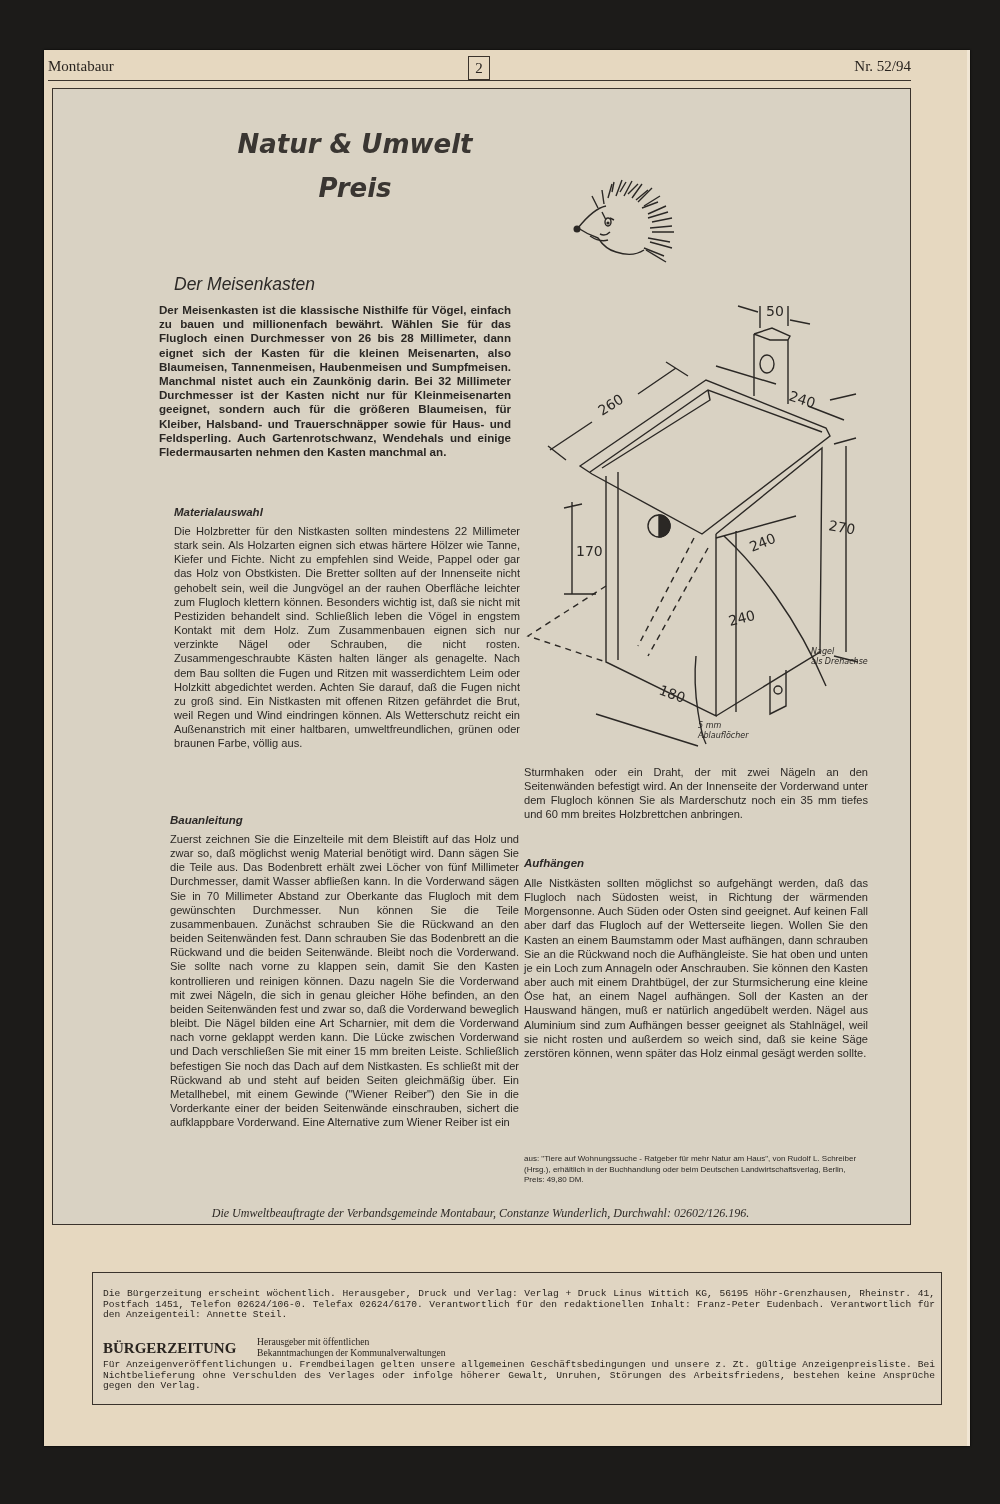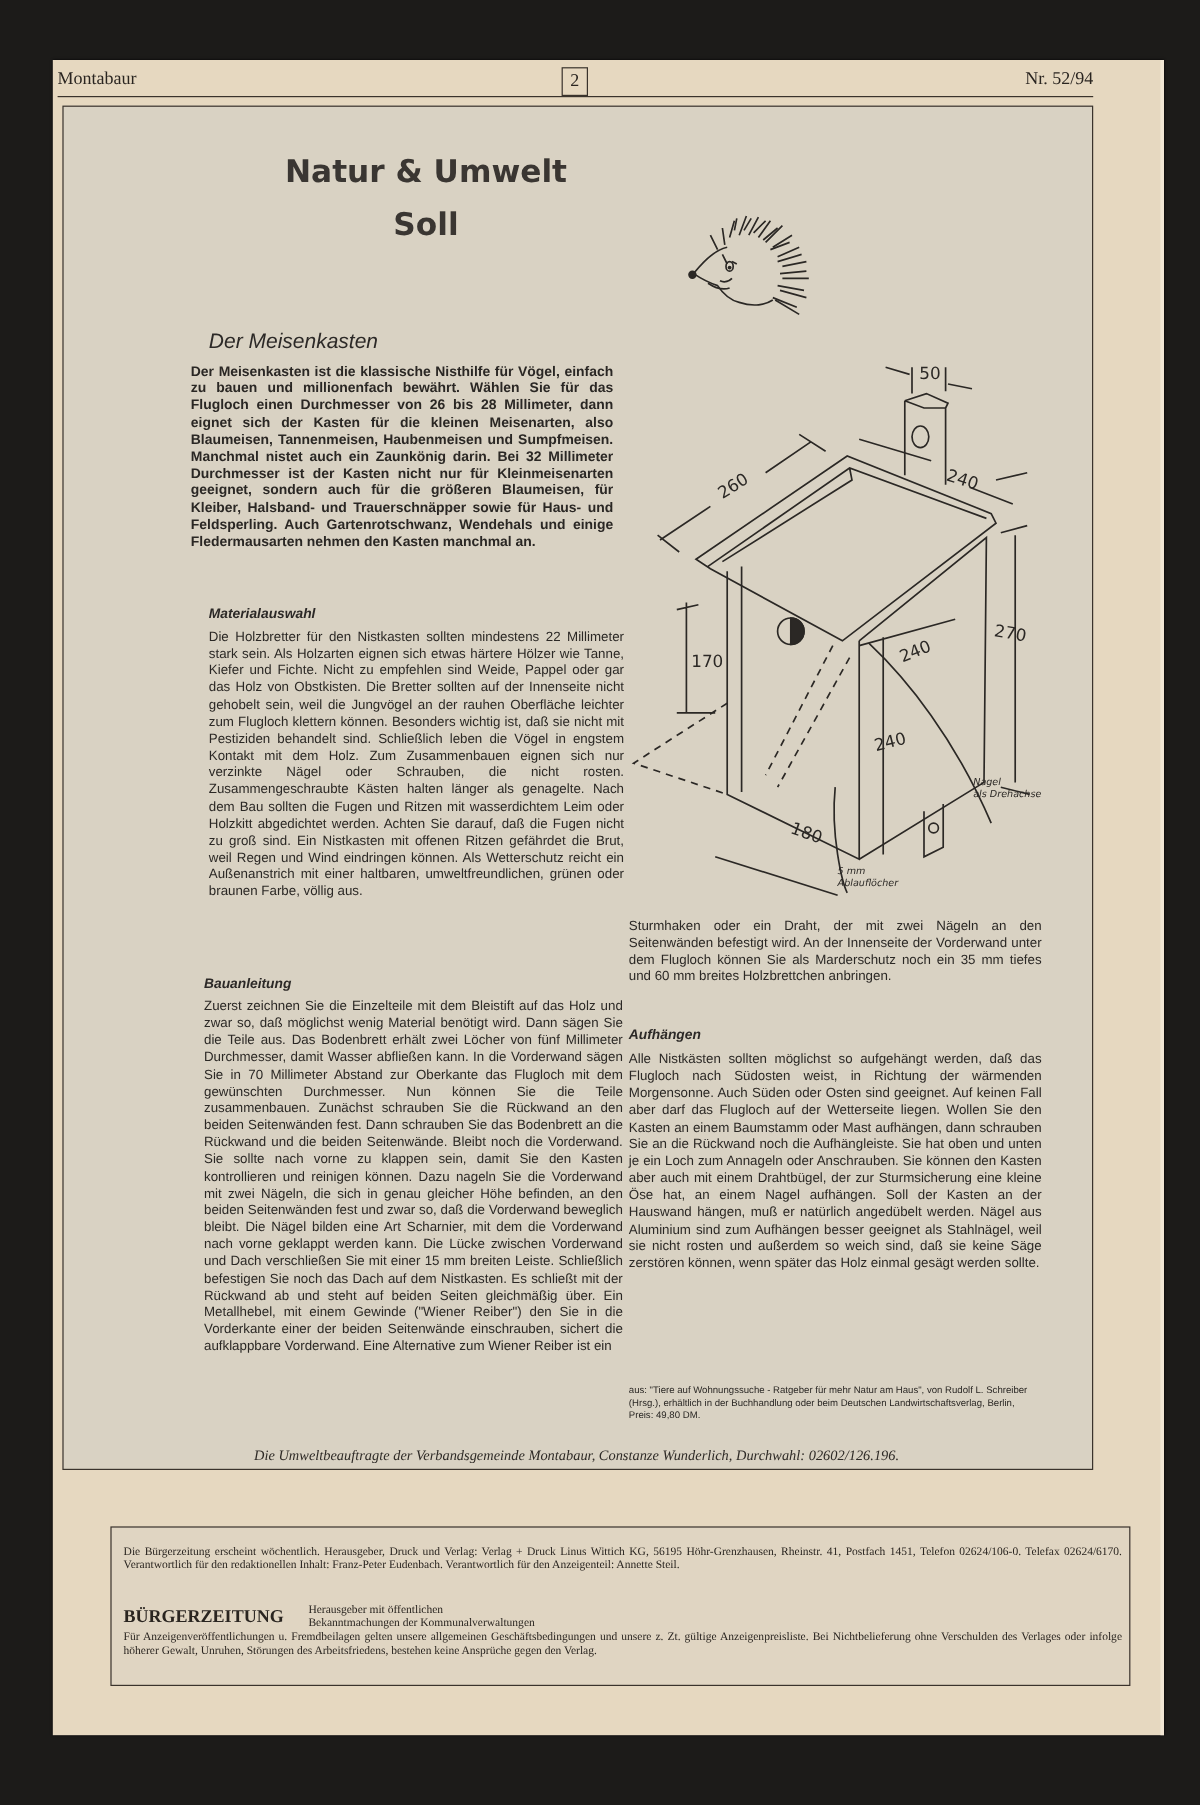--- a/index.html
+++ b/index.html
@@ -5,51 +5,51 @@
   html,body{margin:0;padding:0;}
   body{width:1000px;height:1504px;background:#1c1b19;position:relative;overflow:hidden;font-family:"Liberation Sans",sans-serif;}
   .page{position:absolute;left:44px;top:50px;width:926px;height:1396px;background:#e6d8c0;box-shadow:0 0 2px #000;}
   .page::after{content:"";position:absolute;right:0;top:0;width:3px;height:100%;background:#f1e6d4;}
   .runhead{position:absolute;left:48px;top:56px;width:863px;height:26px;font-family:"Liberation Serif",serif;font-size:15px;color:#2a2520;}
   .runhead .l{position:absolute;left:0;top:2px;}
   .runhead .r{position:absolute;right:0;top:2px;text-align:right;}
   .runhead .num{position:absolute;left:420px;top:0;width:20px;height:22px;border:1px solid #3a332c;text-align:center;line-height:22px;background:#e6d8c0;}
   .runhead .rule{position:absolute;left:0;right:0;top:24px;border-top:1.5px solid #3a332c;}
   .box{position:absolute;left:52px;top:88px;width:857px;height:1135px;border:1.5px solid #3a332c;background:#d9d2c3;}
-  .title{position:absolute;left:170px;top:122px;width:370px;text-align:center;font-family:"DejaVu Sans",sans-serif;font-weight:bold;font-size:26px;color:#3a3632;line-height:44px;}
+  .title{position:absolute;left:170px;top:122px;width:370px;text-align:center;font-family:"DejaVu Sans",sans-serif;font-style:italic;font-weight:bold;font-size:26px;color:#3a3632;line-height:44px;}
   .hedgehog{position:absolute;left:568px;top:178px;width:112px;height:96px;}
   .h1{position:absolute;left:174px;top:274px;font-style:italic;font-weight:normal;font-size:17.5px;color:#2c2927;}
   .lead{position:absolute;left:159px;top:303px;width:352px;font-weight:bold;font-size:11.6px;line-height:14.2px;color:#2a2724;text-align:justify;}
   .h2{position:absolute;font-style:italic;font-weight:bold;font-size:11.5px;color:#2c2927;}
   .col{position:absolute;font-size:11.1px;line-height:14.15px;color:#2b2825;text-align:justify;}
   .diagram{position:absolute;left:526px;top:276px;width:360px;height:480px;}
   .src{position:absolute;left:524px;top:1154px;width:344px;font-size:8px;line-height:10.6px;color:#2b2825;}
   .sign{position:absolute;left:52px;top:1206px;width:857px;text-align:center;font-family:"Liberation Serif",serif;font-style:italic;font-size:12px;color:#2e2a26;}
   .imp{position:absolute;left:92px;top:1272px;width:848px;height:131px;border:1.5px solid #3a332c;background:#e0d5c2;}
-  .imp .t{position:absolute;left:10px;width:832px;font-family:Liberation Serif, serif;font-size:9.6px;line-height:10.7px;color:#2a2520;text-align:justify;}
+  .imp .t{position:absolute;left:10px;width:832px;font-family:Liberation Mono, monospace;font-size:9.6px;line-height:10.7px;color:#2a2520;text-align:justify;}
   .imp .brand{position:absolute;left:10px;top:67px;font-family:"Liberation Serif",serif;font-size:15px;color:#2a2520;font-weight:bold;}
   .imp .sub{position:absolute;left:164px;top:63px;font-family:"Liberation Serif",serif;font-size:9.6px;line-height:11px;color:#2a2520;}
 </style>
 </head>
 <body>
 
 <div class="page"></div>
 
 <div class="runhead">
   <span class="l">Montabaur</span>
   <div class="rule"></div>
   <span class="num">2</span>
   <span class="r">Nr. 52/94</span>
 </div>
 
 <div class="box"></div>
 
 <div class="title">
   <div>Natur &amp; Umwelt</div>
-  <div>Soll</div>
+  <div>Preis</div>
 </div>
 
 <svg class="hedgehog" viewBox="0 0 112 96">
   <g stroke="#2b2825" fill="none" stroke-width="1.4">
     <path d="M40 20 L44 6 M48 18 L54 2 M56 18 L64 3 M64 20 L74 6 M70 24 L84 10 M76 28 L92 18 M80 36 L98 28 M84 44 L104 40 M84 54 L106 54 M82 64 L104 70 M78 72 L98 84 M36 26 L34 12 M30 30 L24 18"></path>
     <path d="M44 14 L46 4 M52 14 L58 4 M60 16 L70 6 M68 22 L80 12 M74 30 L90 24 M80 40 L100 34 M82 50 L104 48 M80 60 L102 64 M76 70 L96 78"></path>
     <path d="M38 28 C28 30 18 40 10 50 C16 54 24 58 30 60 C34 66 40 72 48 74 C60 78 70 76 76 72"></path>
     <path d="M34 34 L38 42 M42 40 L46 42"></path>
     <ellipse cx="40" cy="44" rx="3" ry="4"></ellipse>
     <path d="M22 58 C28 62 34 64 40 62 M32 56 C36 58 40 56 42 54"></path>

